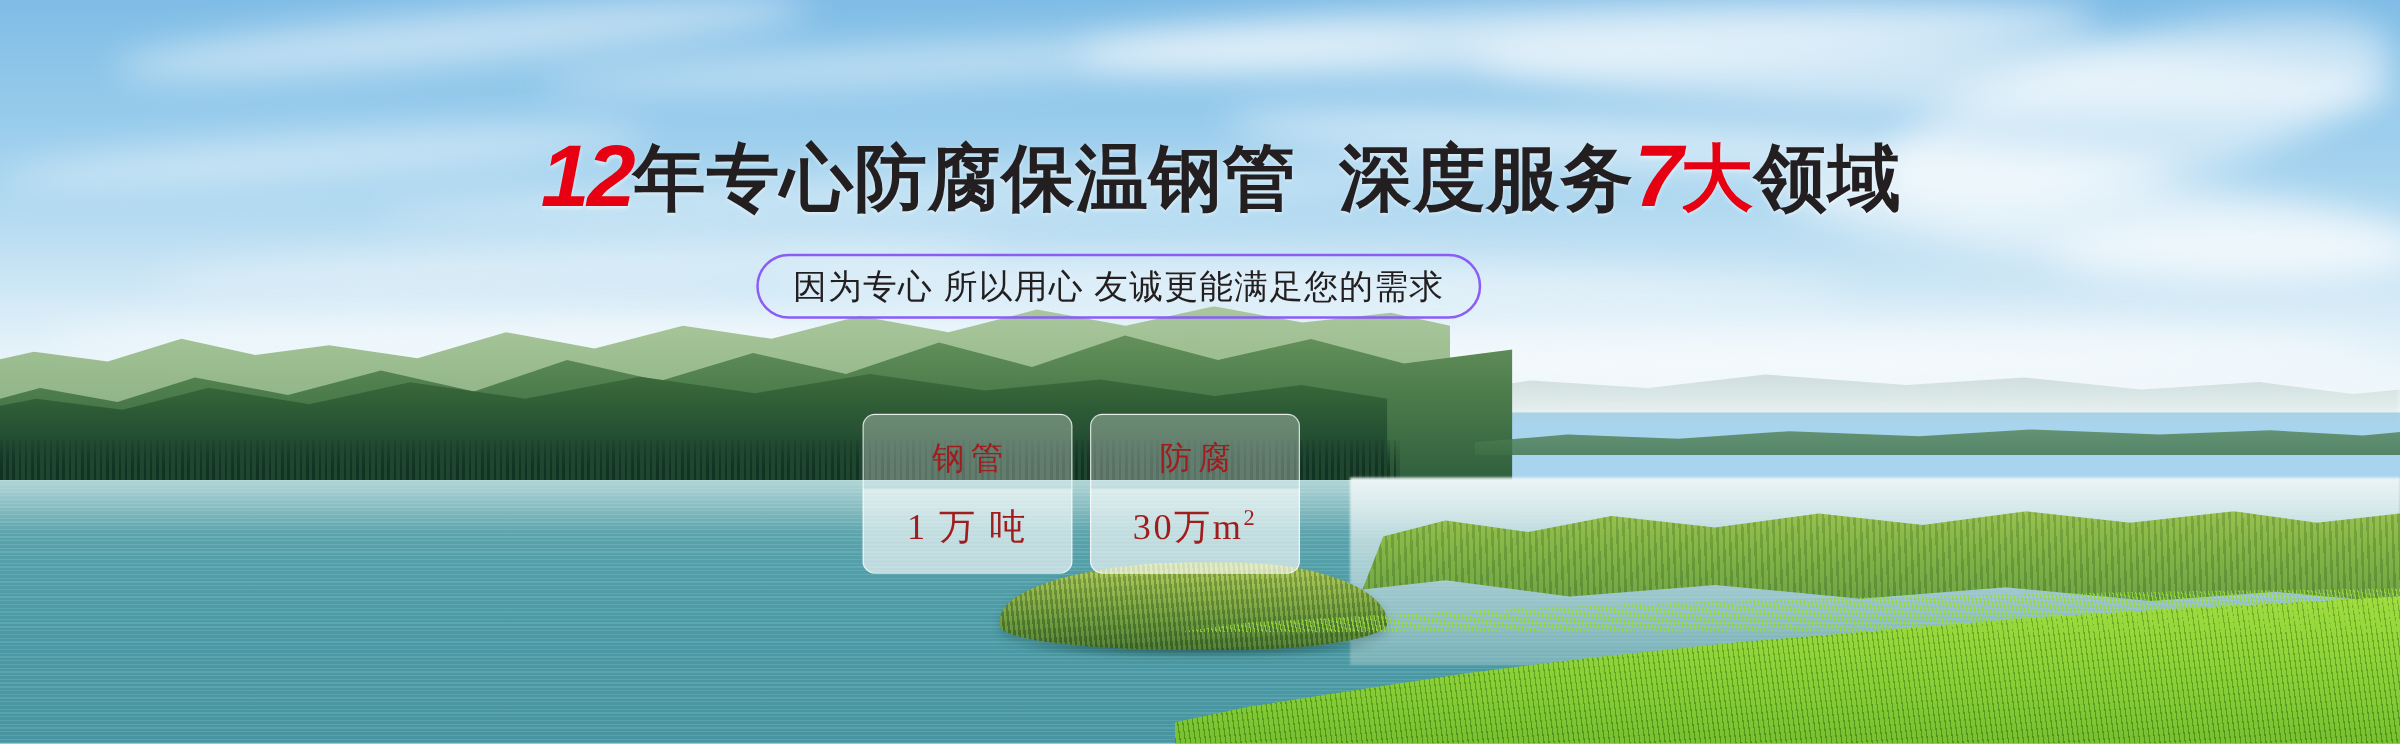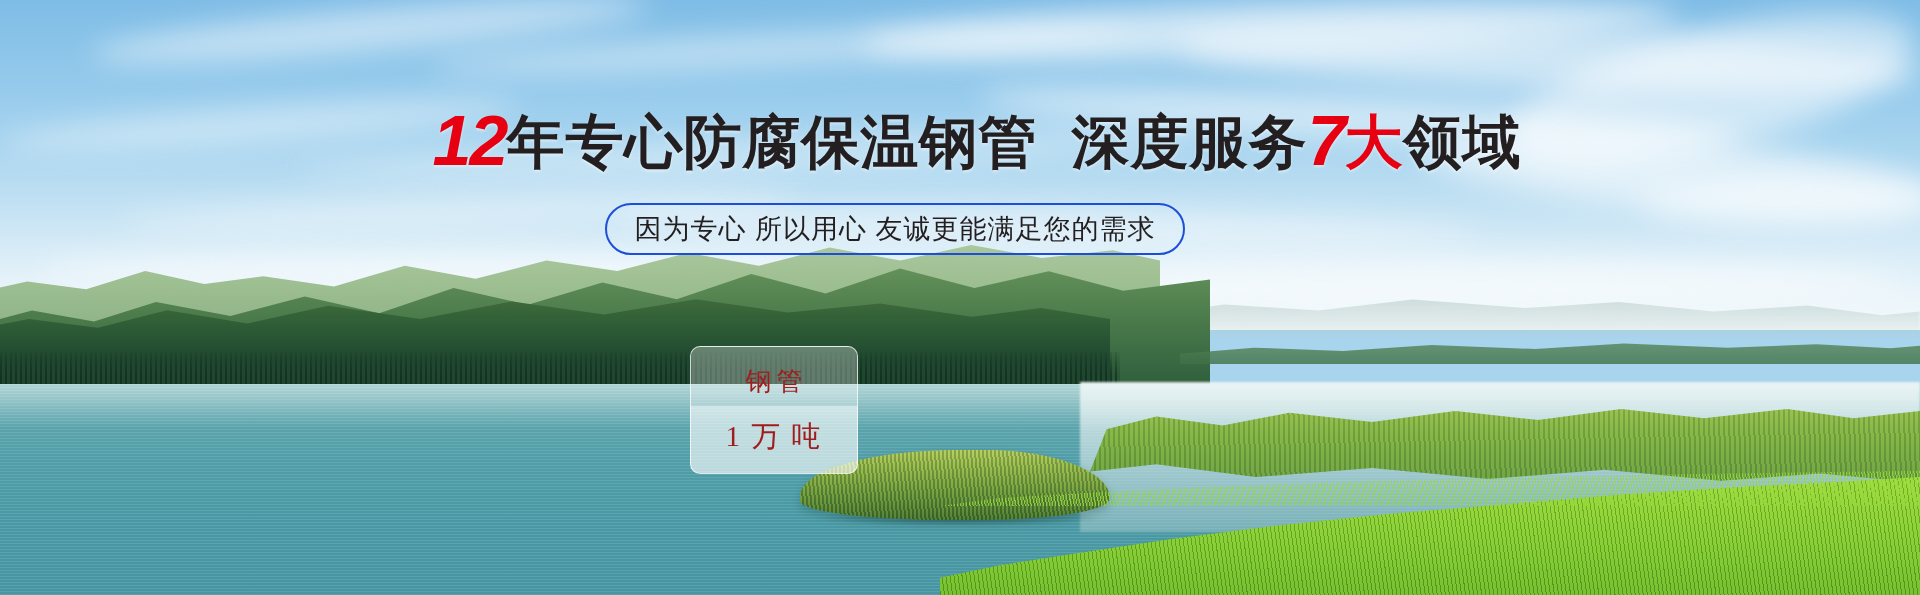--- a/index.html
+++ b/index.html
@@ -299,39 +299,39 @@
   .headline .gap {
     display: inline-block;
     width: 34px;
   }
 
   
   .subtitle-pill {
     position: absolute;
     left: 605px; top: 203px;
     width: 580px; height: 52px;
-    border: 2px solid #1d4ed8;
+    border: 2px solid #8b5cf6;
     border-radius: 28px;
     display: flex;
     align-items: center;
     justify-content: center;
     box-sizing: border-box;
   }
   .subtitle-text {
     font-family: "Liberation Sans", sans-serif;
     font-size: 27px;
     color: #231f20;
     letter-spacing: 1px;
     white-space: nowrap;
   }
 
   
   .stats {
     position: absolute;
-    left: 653px; top: 346px;
+    left: 653px; top: 331px;
     display: flex;
     gap: 14px;
     padding-left: 37px;
   }
   .stat-box {
     width: 168px;
     height: 128px;
     border-radius: 10px;
     border: 1px solid rgba(255,255,255,.72);
     background: linear-gradient(to bottom,
@@ -422,17 +422,23 @@
 
   <div class="stats">
 
     <div class="stat-box">
       <div class="stat-label">钢管</div>
       <div class="stat-value">
         <span>1 万 吨</span><sup></sup>
       </div>
     </div>
 
+    <div class="stat-box">
+      <div class="stat-label">防腐</div>
+      <div class="stat-value">
+        <span>30万m</span><sup>2</sup>
+      </div>
+    </div>
 
 
   </div>
 
 </div>
 
 </body></html>

